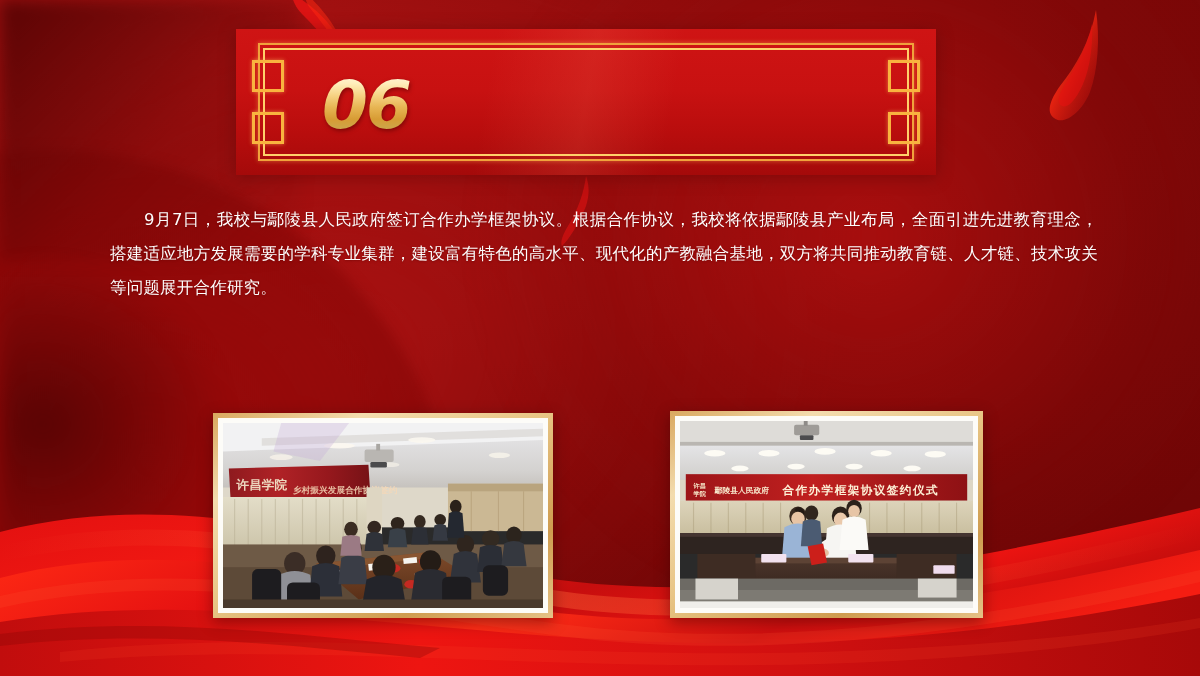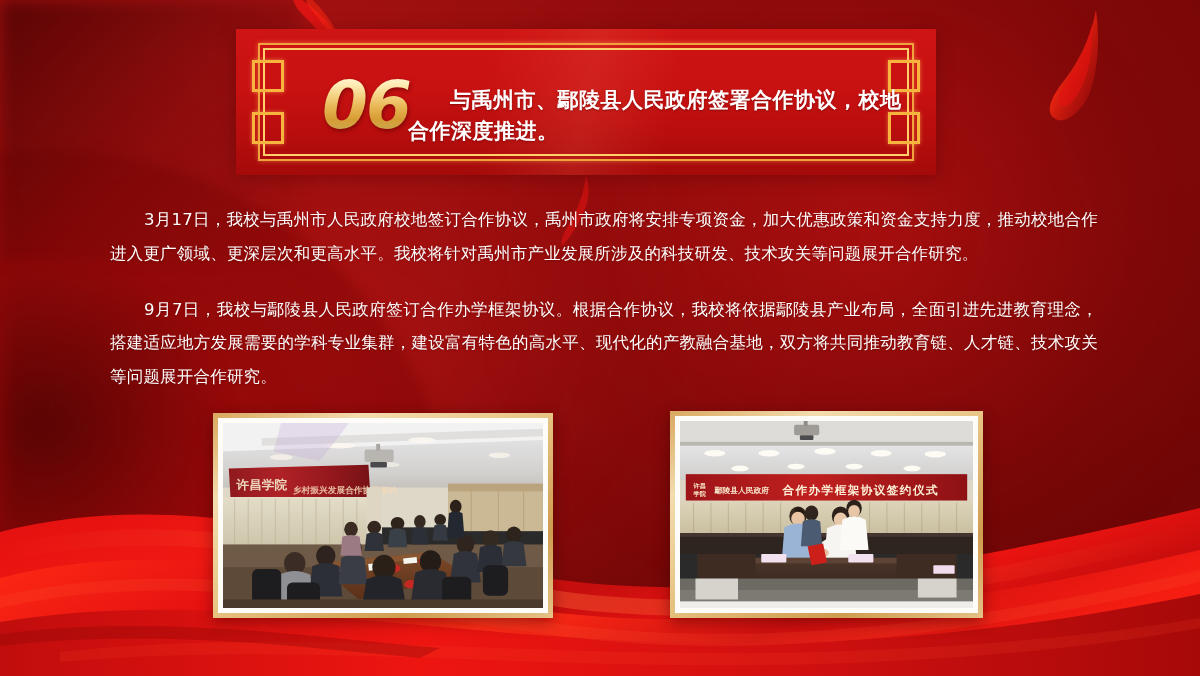--- a/index.html
+++ b/index.html
@@ -257,25 +257,23 @@
     <div class="frame-outer"></div>
     <div class="frame-inner"></div>
 
     <div class="corner-sq corner-tl"></div>
     <div class="corner-sq corner-tr"></div>
     <div class="corner-sq corner-bl"></div>
     <div class="corner-sq corner-br"></div>
 
     <div class="banner-num">06</div>
 
-    <div class="banner-text">与禹州市、鄢陵县人民政府签署合作协议，校地合作深度推进。</div>
   </div>
 
   <div class="body-wrap">
-    <p class="para">3月17日，我校与禹州市人民政府校地签订合作协议，禹州市政府将安排专项资金，加大优惠政策和资金支持力度，推动校地合作进入更广领域、更深层次和更高水平。我校将针对禹州市产业发展所涉及的科技研发、技术攻关等问题展开合作研究。</p>
     <p class="para">9月7日，我校与鄢陵县人民政府签订合作办学框架协议。根据合作协议，我校将依据鄢陵县产业布局，全面引进先进教育理念，搭建适应地方发展需要的学科专业集群，建设富有特色的高水平、现代化的产教融合基地，双方将共同推动教育链、人才链、技术攻关等问题展开合作研究。</p>
   </div>
 
   <div class="photo-frame photo-left">
     <div class="photo-mat">
       <div class="photo-img">
         <svg viewBox="0 0 330 195" width="100%" height="100%" preserveAspectRatio="none">
           <defs>
             <linearGradient id="ceilA" x1="0" y1="0" x2="0" y2="1">
               <stop offset="0%" stop-color="#e9e9ec"></stop>

